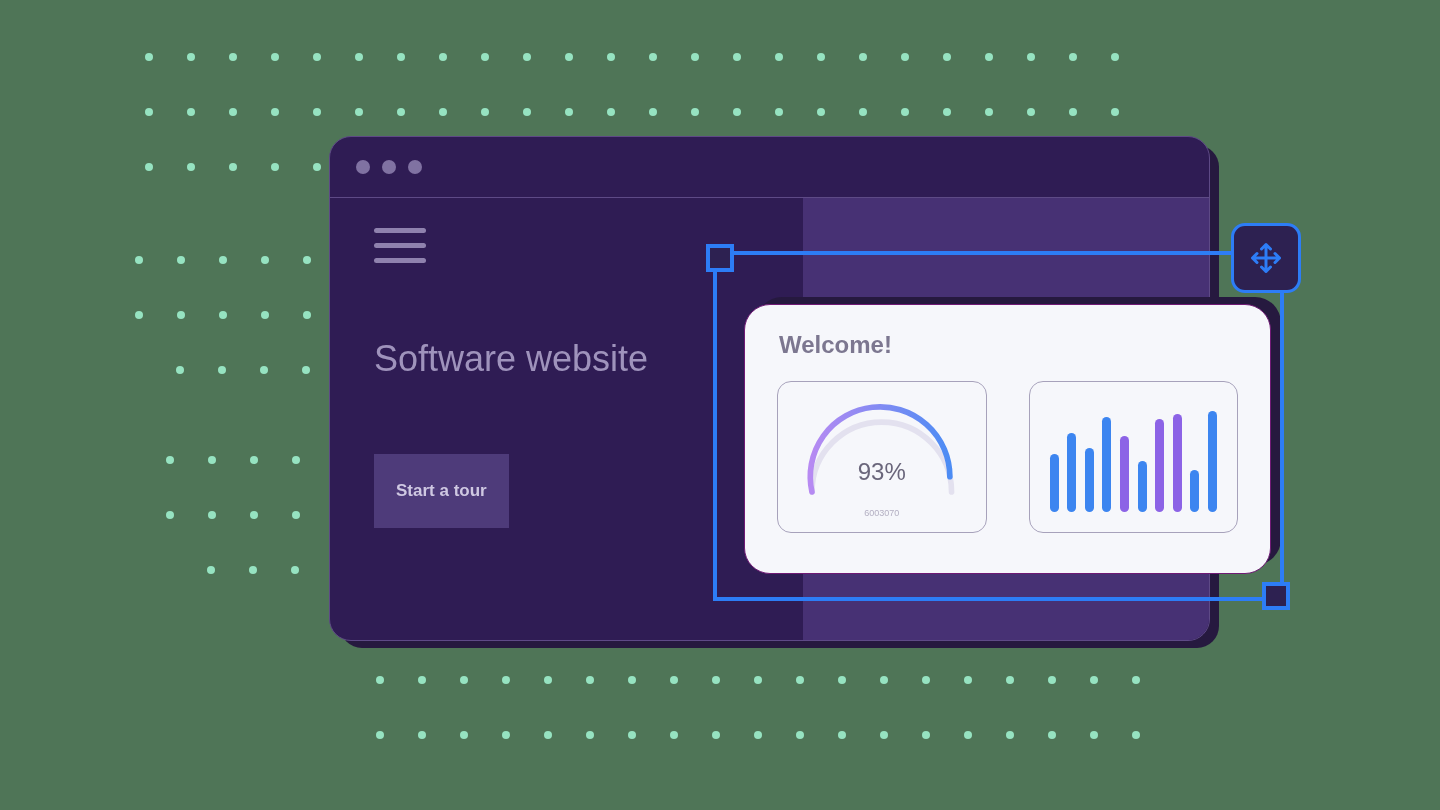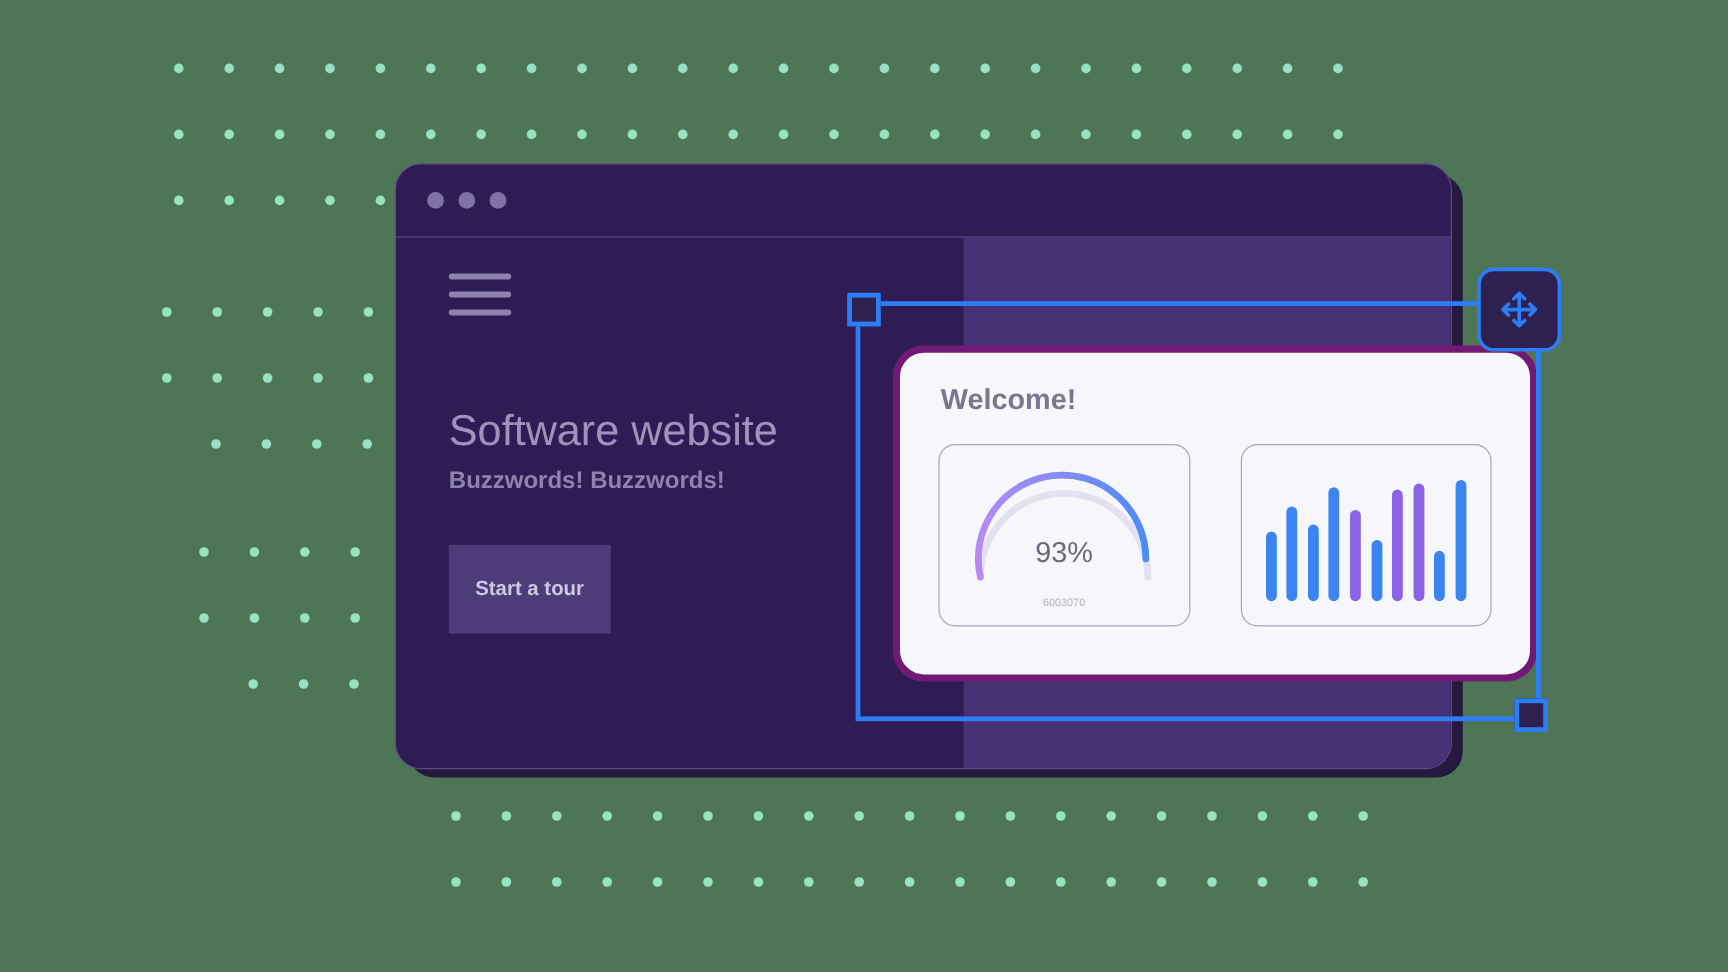--- a/index.html
+++ b/index.html
@@ -13,21 +13,21 @@
   .body{position:relative;height:443px;}
   .side-accent{position:absolute;top:0;right:0;bottom:0;width:406px;background:#473174;}
   .hamburger{position:absolute;left:44px;top:30px;}
   .hamburger i{display:block;width:52px;height:5px;background:#8f82ae;border-radius:3px;margin-bottom:10px;}
   .hero{position:absolute;left:44px;top:140px;}
   .hero h1{margin:0;color:#9f93bc;font-size:36px;font-weight:400;}
   .hero p{margin:10px 0 0 0;color:#8f82ae;font-size:20px;font-weight:600;}
   .tour-btn{position:absolute;left:44px;top:256px;background:#4e3b7a;border:none;color:#cfc8e2;font-size:17px;font-weight:700;padding:27px 22px;cursor:pointer;}
 
   .card-shadow{position:absolute;left:756px;top:297px;width:525px;height:268px;background:#26193f;border-radius:26px;}
-  .card{position:absolute;left:744px;top:288px;width:525px;height:268px;background:#f6f7fb;border-radius:26px;border:6px solid #701a75;overflow:hidden;}
+  .card{position:absolute;left:744px;top:304px;width:525px;height:268px;background:#f6f7fb;border-radius:26px;border:1px solid #701a75;overflow:hidden;}
   .card-title{color:#7c7790;font-size:24px;font-weight:600;margin:26px 0 22px 34px;}
   .panels{display:flex;gap:42px;padding:0 32px;}
   .panel{flex:1;border:1.5px solid #a7a2bb;border-radius:14px;position:relative;height:150px;}
   .gauge-wrap{position:relative;width:100%;height:100%;}
   .gauge-val{position:absolute;left:0;right:0;top:76px;text-align:center;color:#6a667b;font-size:24px;font-weight:500;}
   .gauge-ticks{position:absolute;left:0;right:0;bottom:14px;display:flex;justify-content:center;padding:0 28px;color:#b3afc2;font-size:9px;}
   .bars{display:flex;align-items:flex-end;justify-content:space-around;height:100%;padding:24px 16px 20px 16px;box-sizing:border-box;}
   .bars span{width:9px;border-radius:5px;}
 
   .selection{position:absolute;border:4px solid #2d7df6;pointer-events:none;left:713px;top:251px;width:563px;height:342px;}
@@ -173,21 +173,20 @@
   </div>
   <div class="body">
     <div class="side-accent"></div>
     <div class="hamburger">
         <i></i>
         <i></i>
         <i></i>
       </div>
     <div class="hero">
       <h1>Software website</h1>
-      <p>Buzzwords! Buzzwords!</p>
     </div>
     <button class="tour-btn">Start a tour</button>
   </div>
 </div>
 
 <div class="card-shadow"></div>
 <div class="card">
   <div class="card-title">Welcome!</div>
   <div class="panels">
     <div class="panel">

